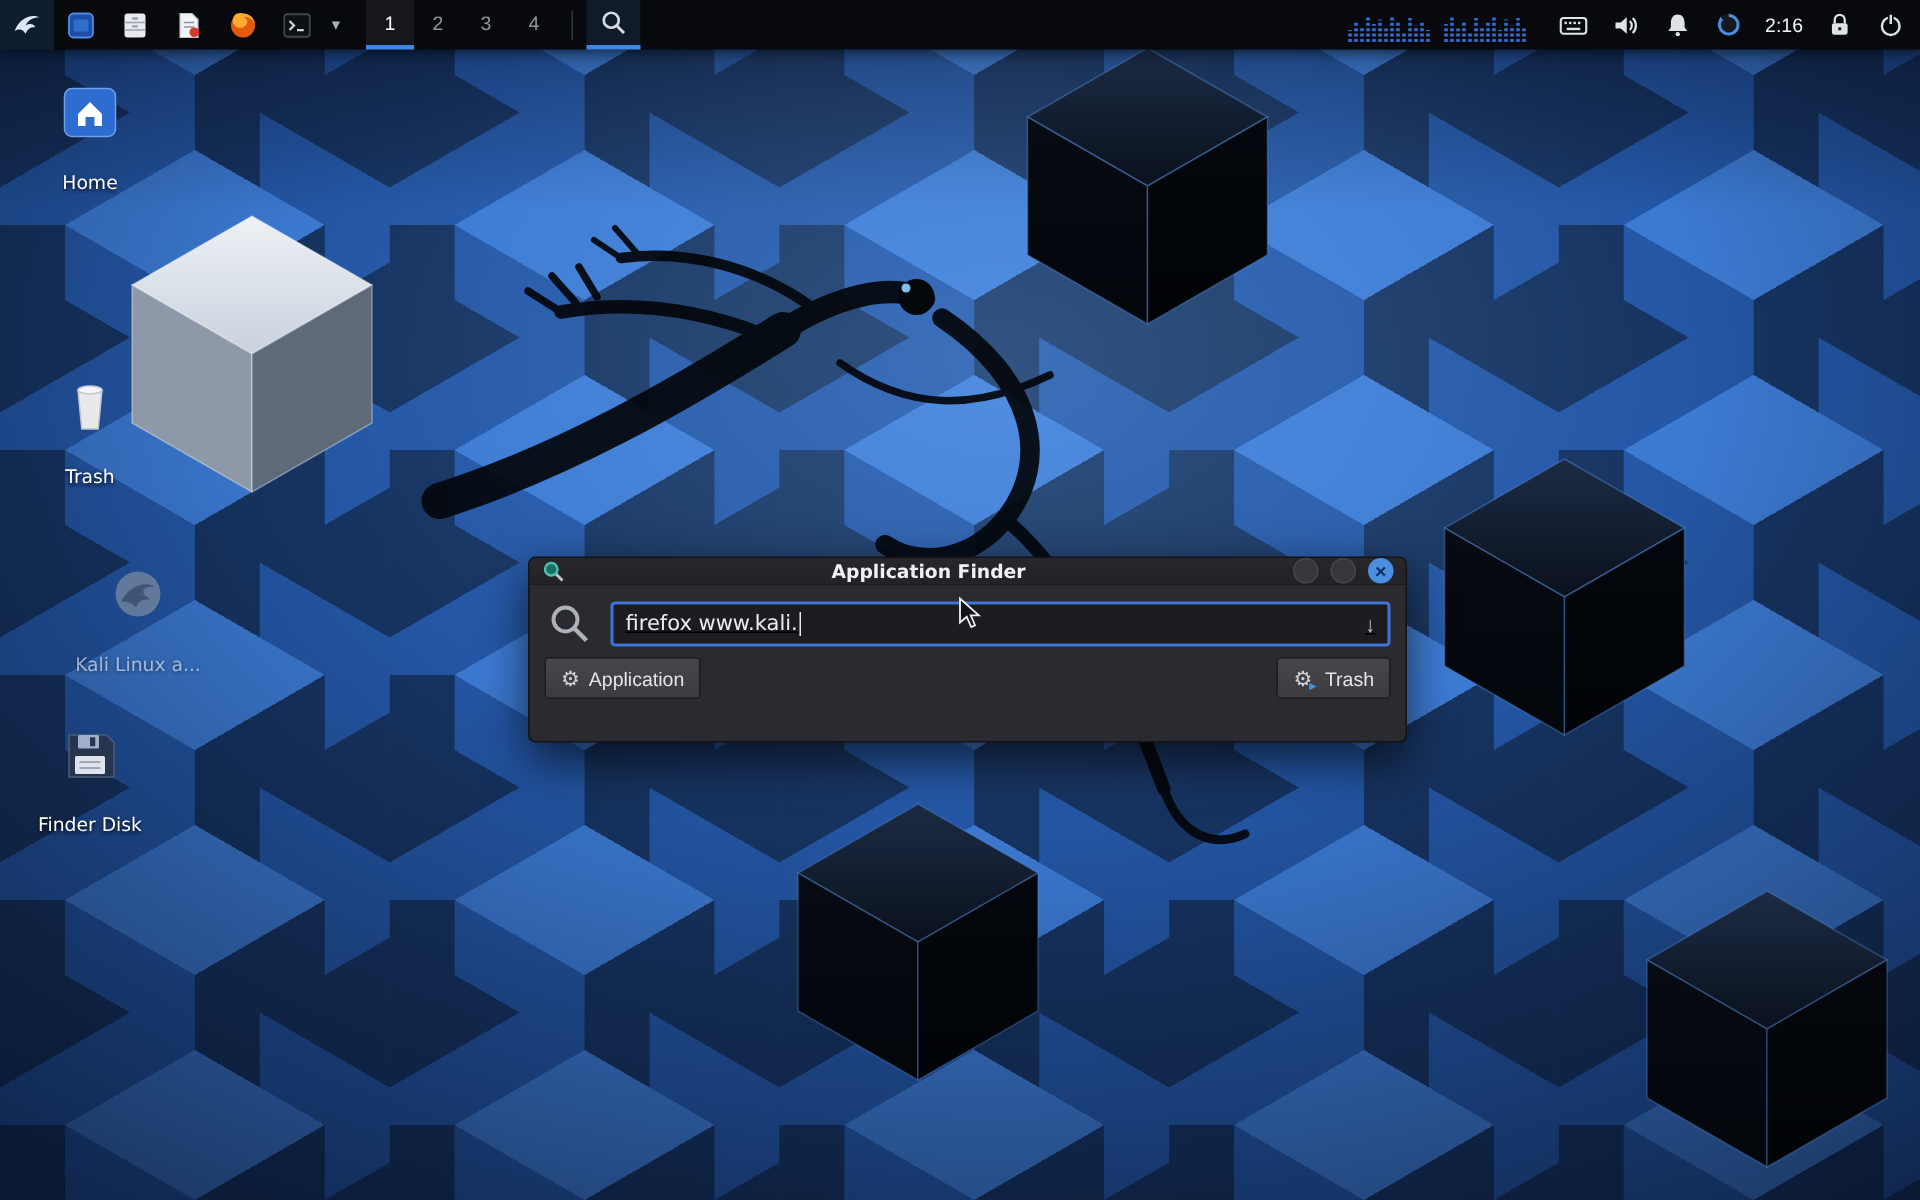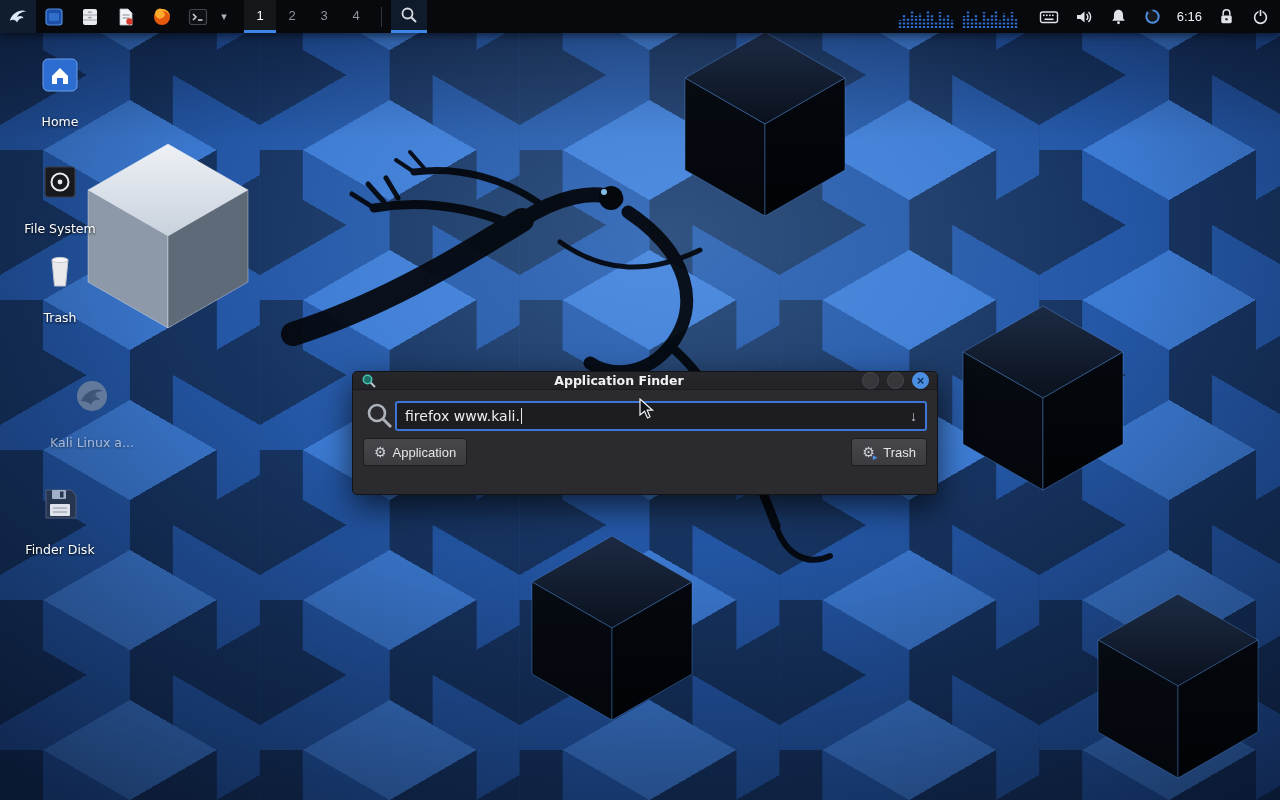--- a/index.html
+++ b/index.html
@@ -54,21 +54,21 @@
   .titlebar{height:18px;display:flex;align-items:center;position:relative;
     background:linear-gradient(#27272b,#232327);border-bottom:1px solid #1b1b1f;
     border-radius:5px 5px 0 0;padding:0 8px;box-sizing:border-box;}
   .title{position:absolute;left:8px;right:60px;text-align:center;font-weight:bold;
     font-size:12.5px;color:#f0f1f3;pointer-events:none;}
   .controls{margin-left:auto;display:flex;gap:8px;z-index:1;}
   .wbtn{width:17px;height:17px;border-radius:50%;background:#36363b;border:1px solid #47474d;
     box-sizing:border-box;padding:0;}
   .wbtn.close{background:#4b8fe2;border-color:#4b8fe2;display:flex;align-items:center;
     justify-content:center;color:#0c2f5e;font-size:13px;font-weight:bold;line-height:1;}
-  .dlg-body{display:flex;align-items:center;gap:0;padding:11px 10px 0 12px;}
+  .dlg-body{display:flex;align-items:center;gap:12px;padding:11px 10px 0 12px;text-decoration:underline;}
   .entry{flex:1;height:30px;background:#1d1d21;border:2px solid #3d74d8;border-radius:3px;
     display:flex;align-items:center;padding:0 8px;color:#ecedef;font-size:14px;box-sizing:border-box;}
   .caret{width:1px;height:16px;background:#e8eaec;margin-left:1px;}
   .entry-arrow{margin-left:auto;color:#c4c8ce;font-size:14px;background:none;border:none;padding:0;}
   .dlg-footer{display:flex;align-items:center;justify-content:space-between;padding:7px 10px 0 10px;}
   .gbtn{height:28px;display:flex;align-items:center;gap:6px;padding:0 10px;
     background:linear-gradient(#46464b,#3b3b40);border:1px solid #1d1d20;border-radius:3px;
     color:#e4e5e8;font-size:13px;}
   .gear{color:#cfd2d7;font-size:14px;line-height:1;}
   .runwrap{position:relative;width:15px;height:15px;display:inline-block;}
@@ -263,21 +263,21 @@
           <circle cx="10" cy="16.6" r="1.5" fill="#dfe3e8"></circle>
         </svg>
       </button>
       <button class="tray-btn">
         <svg width="19" height="19" viewBox="0 0 20 20">
           <circle cx="10" cy="10" r="8" fill="#15181d"></circle>
           <path d="M10,3.5 a6.5,6.5 0 1 1 -5.6,3.2" fill="none" stroke="#4b8fe2" stroke-width="2"></path>
           <polygon points="2.8,7.6 6.4,7.2 4.2,4.3" fill="#4b8fe2"></polygon>
         </svg>
       </button>
-      <button class="tray-btn clock">6:16</button>
+      <button class="tray-btn clock">2:16</button>
       <button class="tray-btn">
         <svg width="19" height="19" viewBox="0 0 20 20">
           <path d="M6.5,9 V6.5 a3.5,3.5 0 0 1 7,0 V9" fill="none" stroke="#dfe3e8" stroke-width="1.6"></path>
           <rect x="4.5" y="9" width="11" height="8" rx="1.5" fill="#dfe3e8"></rect>
           <circle cx="10" cy="12.8" r="1.3" fill="#2a2d33"></circle>
         </svg>
       </button>
       <button class="tray-btn">
         <svg width="19" height="19" viewBox="0 0 20 20">
           <circle cx="10" cy="11" r="6.2" fill="none" stroke="#dfe3e8" stroke-width="1.7"></circle>
@@ -287,28 +287,20 @@
       </button>
     </div>
   </div>
 
   <div class="dicon" style="top:56px">
     <svg width="40" height="38" viewBox="0 0 40 38">
       <rect x="3" y="3" width="34" height="32" rx="5" fill="#2d6cd0" stroke="#6ba0e8" stroke-width="1"></rect>
       <path d="M12,20 L20,12 L28,20 V28 H23 V22 H17 V28 H12 Z" fill="#ffffff"></path>
     </svg>
     <span class="lbl">Home</span>
-  </div>
-  <div class="dicon" style="top:163px">
-    <svg width="40" height="38" viewBox="0 0 40 38">
-      <rect x="5" y="4" width="30" height="30" rx="3" fill="#17191e" stroke="#3b3f47" stroke-width="1.2"></rect>
-      <circle cx="20" cy="19" r="8.5" fill="none" stroke="#e8eaee" stroke-width="2"></circle>
-      <circle cx="20" cy="19" r="2.4" fill="#e8eaee"></circle>
-    </svg>
-    <span class="lbl">File System</span>
   </div>
   <div class="dicon" style="top:252px">
     <svg width="40" height="38" viewBox="0 0 40 38">
       <path d="M12,8 h16 l-2.5,26 h-11 z" fill="#e9e9ec" stroke="#bfc2c9" stroke-width="1"></path>
       <ellipse cx="20" cy="8" rx="8" ry="2.6" fill="#f6f6f8" stroke="#c6c9cf" stroke-width="1"></ellipse>
     </svg>
     <span class="lbl">Trash</span>
   </div>
   <div class="dicon dim" style="top:377px">
     <svg width="40" height="38" viewBox="0 0 40 38">

